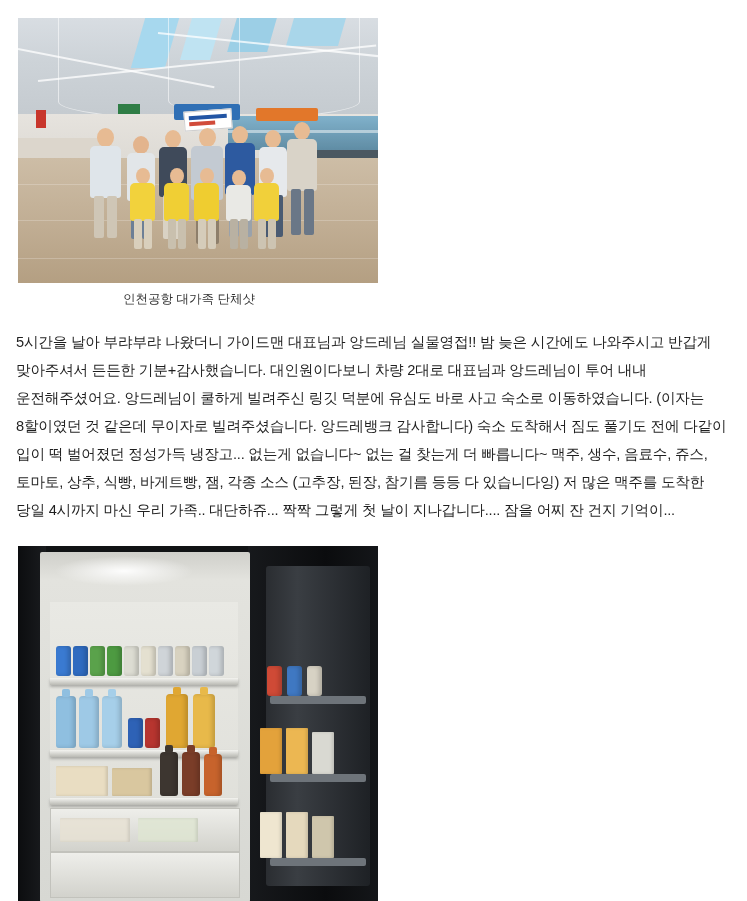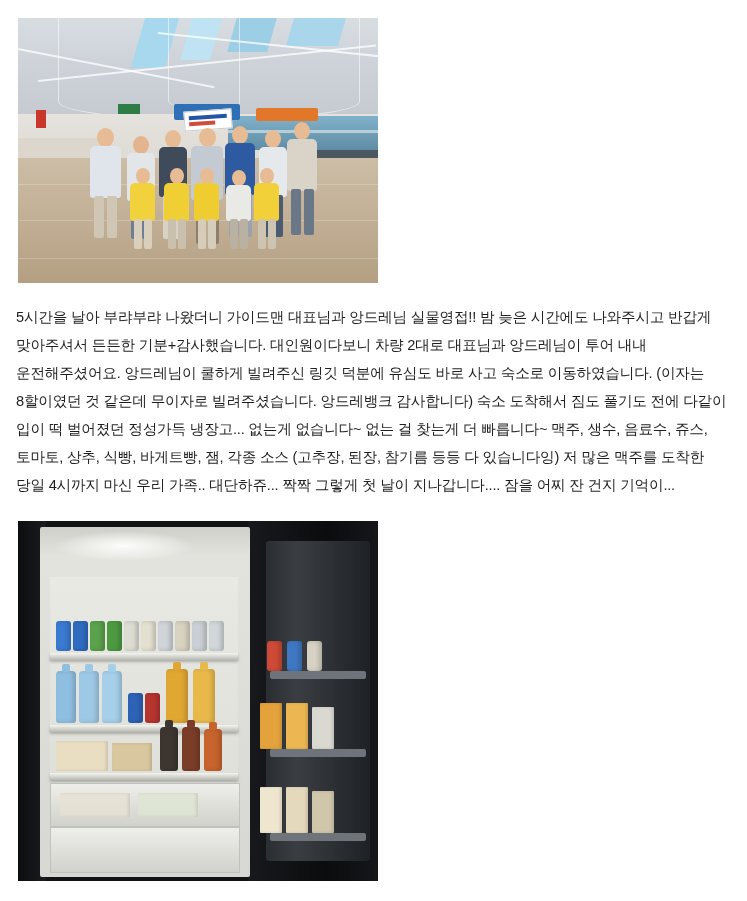--- a/index.html
+++ b/index.html
@@ -334,20 +334,21 @@
         <div class="p-legs" style="left:4px; top:49px; width:8px; height:30px; background:#b9b1a2;"></div>
         <div class="p-legs" style="left:14px; top:49px; width:8px; height:30px; background:#b9b1a2;"></div>
       </div>
       <div class="person" style="left:236px; top:150px; width:26px; height:86px;">
         <div class="p-head" style="left:6px; top:0; width:14px; height:16px;"></div>
         <div class="p-body" style="left:0px; top:15px; width:25px; height:38px; background:#f1d03a;"></div>
         <div class="p-legs" style="left:4px; top:51px; width:8px; height:30px; background:#cdc4b2;"></div>
         <div class="p-legs" style="left:14px; top:51px; width:8px; height:30px; background:#cdc4b2;"></div>
       </div>
     </div>
+    <figcaption class="caption">인천공항 대가족 단체샷</figcaption>
   </figure>
 
   <p class="body-text">5시간을 날아 부랴부랴 나왔더니 가이드맨 대표님과 앙드레님 실물영접!! 밤 늦은 시간에도 나와주시고 반갑게 맞아주셔서 든든한 기분+감사했습니다. 대인원이다보니 차량 2대로 대표님과 앙드레님이 투어 내내 운전해주셨어요. 앙드레님이 쿨하게 빌려주신 링깃 덕분에 유심도 바로 사고 숙소로 이동하였습니다. (이자는 8할이였던 것 같은데 무이자로 빌려주셨습니다. 앙드레뱅크 감사합니다) 숙소 도착해서 짐도 풀기도 전에 다같이 입이 떡 벌어졌던 정성가득 냉장고... 없는게 없습니다~ 없는 걸 찾는게 더 빠릅니다~ 맥주, 생수, 음료수, 쥬스, 토마토, 상추, 식빵, 바게트빵, 잼, 각종 소스 (고추장, 된장, 참기름 등등 다 있습니다잉) 저 많은 맥주를 도착한 당일 4시까지 마신 우리 가족.. 대단하쥬... 짝짝 그렇게 첫 날이 지나갑니다.... 잠을 어찌 잔 건지 기억이...</p>
 
   <figure class="figure-two">
     <div class="photo-fridge" role="img">
       <div class="fr-dark-left"></div>
       <div class="fr-dark-right"></div>
 
       <div class="fr-cabinet"></div>

